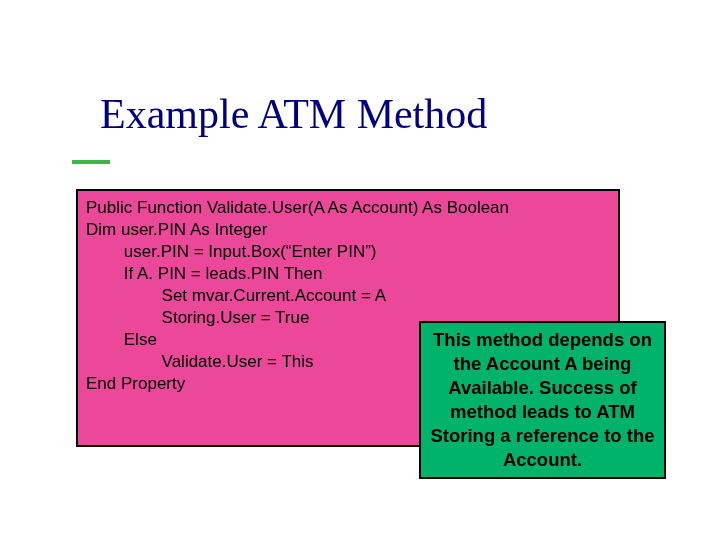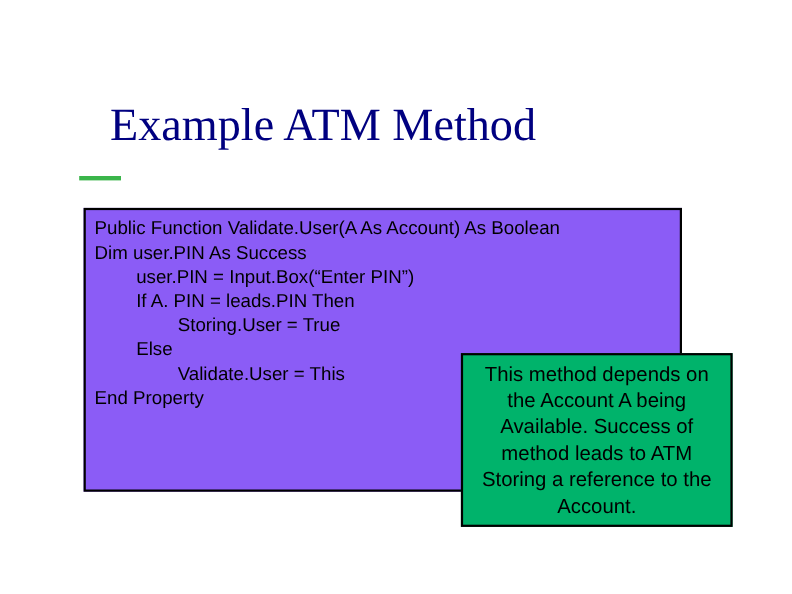--- a/index.html
+++ b/index.html
@@ -40,21 +40,21 @@
     width: 528px;
     height: 246px;
     background: #808080;
   }
   .code-box {
     position: absolute;
     left: 76px;
     top: 189px;
     width: 524px;
     height: 242px;
-    background: #8b5cf6;
+    background: #ec4899;
     border: 2px solid #000;
     padding: 6px 8px;
     box-sizing: content-box;
   }
   .code-box .line {
     font-family: Verdana, Arial, sans-serif;
     font-size: 17px;
     line-height: 22px;
     color: #000;
     white-space: pre;
@@ -72,36 +72,38 @@
     display: flex;
     align-items: center;
     justify-content: center;
   }
   .note-text {
     font-family: Verdana, Arial, sans-serif;
     font-size: 18.5px;
     line-height: 24px;
     color: #000;
     text-align: center;
+    font-weight: bold;
   }
 </style>
 </head>
 <body>
 
 <div class="slide">
 
   <div class="title">Example ATM Method</div>
   <div class="accent"></div>
 
   <div class="code-shadow"></div>
   <div class="code-box">
     <div class="line">Public Function Validate.User(A As Account) As Boolean</div>
-    <div class="line">Dim user.PIN As Success</div>
+    <div class="line">Dim user.PIN As Integer</div>
     <div class="line">        user.PIN = Input.Box(“Enter PIN”)</div>
     <div class="line">        If A. PIN = leads.PIN Then</div>
+    <div class="line">                Set mvar.Current.Account = A</div>
     <div class="line">                Storing.User = True</div>
     <div class="line">        Else</div>
     <div class="line">                Validate.User = This</div>
     <div class="line">End Property</div>
   </div>
 
   <div class="note-box">
     <div class="note-text">This method depends on the Account A being Available.  Success of method leads to ATM Storing a reference to the Account.</div>
   </div>
 

